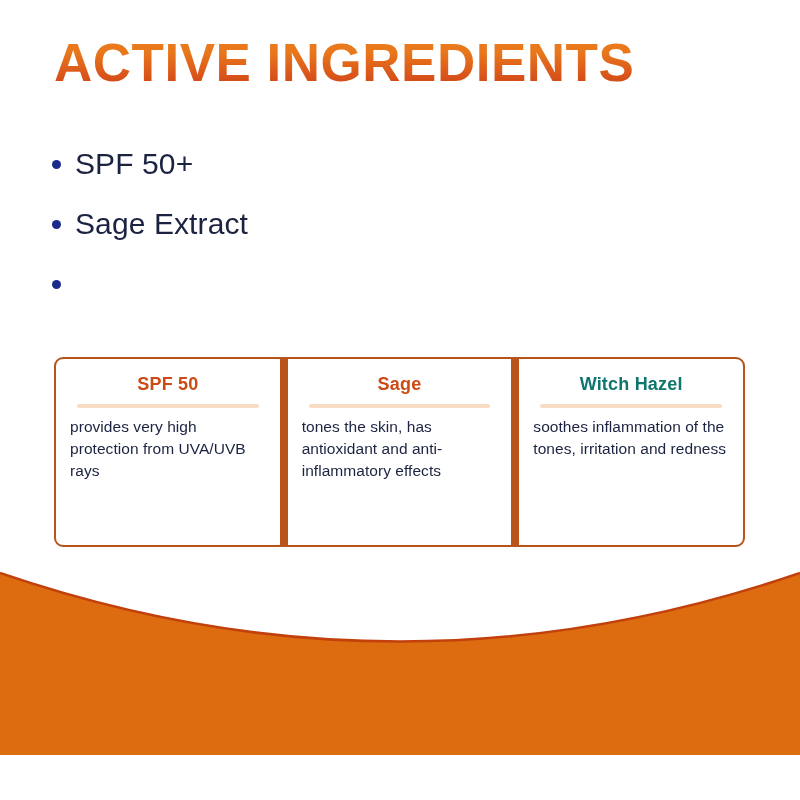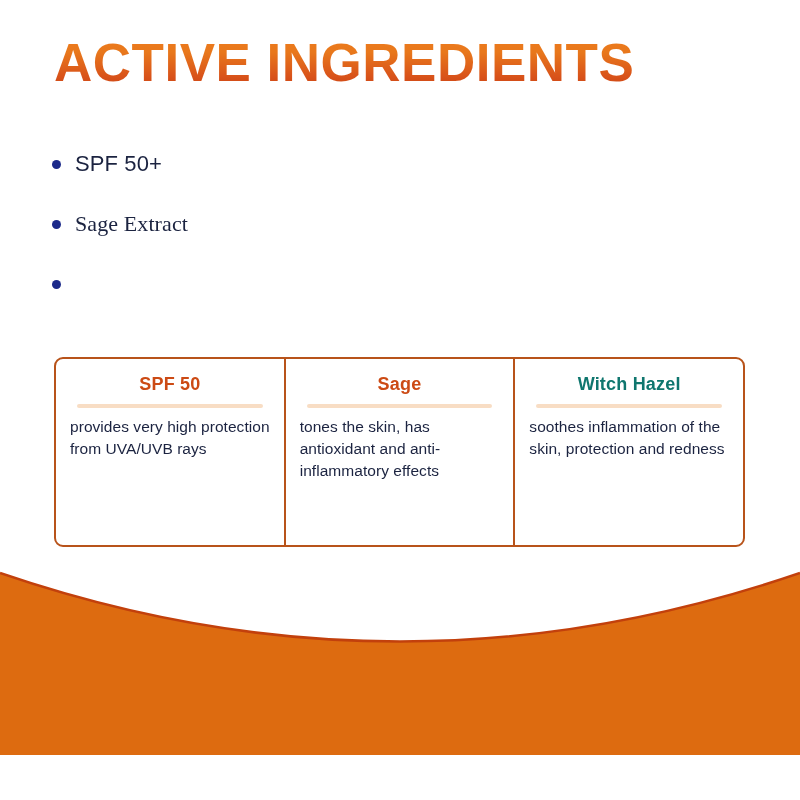--- a/index.html
+++ b/index.html
@@ -58,21 +58,21 @@
     width: 9px;
     height: 9px;
     border-radius: 50%;
     background: #1c2a8a;
     margin-right: 14px;
     flex: 0 0 auto;
   }
   .bullet-label {
     font-family: "Liberation Sans", sans-serif;
     font-weight: 400;
-    font-size: 22px;
+    font-size: 30px;
     line-height: 34px;
     color: #1b2340;
     letter-spacing: 0.1px;
     white-space: nowrap;
   }
 
   
   .table-box {
     position: absolute;
     left: 54px;
@@ -88,21 +88,21 @@
   .table-col {
     flex: 1 1 0;
     position: relative;
     box-sizing: border-box;
     padding: 8px 14px 8px 14px;
     display: flex;
     flex-direction: column;
     align-items: center;
   }
   .table-col + .table-col {
-    border-left: 2px solid #be185d;
+    border-left: 8px solid #be185d;
   }
   .col-header {
     font-family: "Liberation Sans", sans-serif;
     font-weight: 700;
     font-size: 18px;
     line-height: 22px;
     color: #cc4a14;
     letter-spacing: 0.2px;
     white-space: nowrap;
     margin-top: 6px;
@@ -146,21 +146,21 @@
 
   <div class="bullets">
 
     <div class="bullet-row">
       <span class="bullet-dot"></span>
       <span class="bullet-label" style="color: rgb(27, 35, 64);">SPF 50+</span>
     </div>
 
     <div class="bullet-row">
       <span class="bullet-dot"></span>
-      <span class="bullet-label" style="color: rgb(27, 35, 64); font-family: Liberation Serif, serif;">Sage Extract</span>
+      <span class="bullet-label" style="color: rgb(27, 35, 64);">Sage Extract</span>
     </div>
 
     <div class="bullet-row">
       <span class="bullet-dot"></span>
     </div>
 
   </div>
 
   <div class="table-box" style="border-color: rgb(184, 83, 26);">
 
@@ -172,21 +172,21 @@
 
     <div class="table-col" style="border-left-color: rgb(184, 83, 26);">
       <div class="col-header" style="color: rgb(204, 74, 20);">Sage</div>
       <div class="col-rule" style="background: rgb(248, 221, 196);"></div>
       <div class="col-body" style="color: rgb(27, 35, 64);">tones the skin, has antioxidant and anti-inflammatory effects</div>
     </div>
 
     <div class="table-col" style="border-left-color: rgb(184, 83, 26);">
       <div class="col-header" style="color: #0f766e;">Witch Hazel</div>
       <div class="col-rule" style="background: rgb(248, 221, 196);"></div>
-      <div class="col-body" style="color: rgb(27, 35, 64);">soothes inflammation of the skin, protection and redness</div>
+      <div class="col-body" style="color: rgb(27, 35, 64);">soothes inflammation of the tones, irritation and redness</div>
     </div>
 
   </div>
 
   <svg class="bottom-curve" viewBox="0 0 800 240" preserveAspectRatio="none">
     <path id="curve-path" d="M 0 13 Q 400 150 800 13 L 800 195 L 0 195 Z" fill="#dd6b10"></path>
     <path id="curve-edge" d="M 0 13 Q 400 150 800 13" fill="none" stroke-width="2.5" stroke="#c2400c"></path>
   </svg>
 
 </div>

